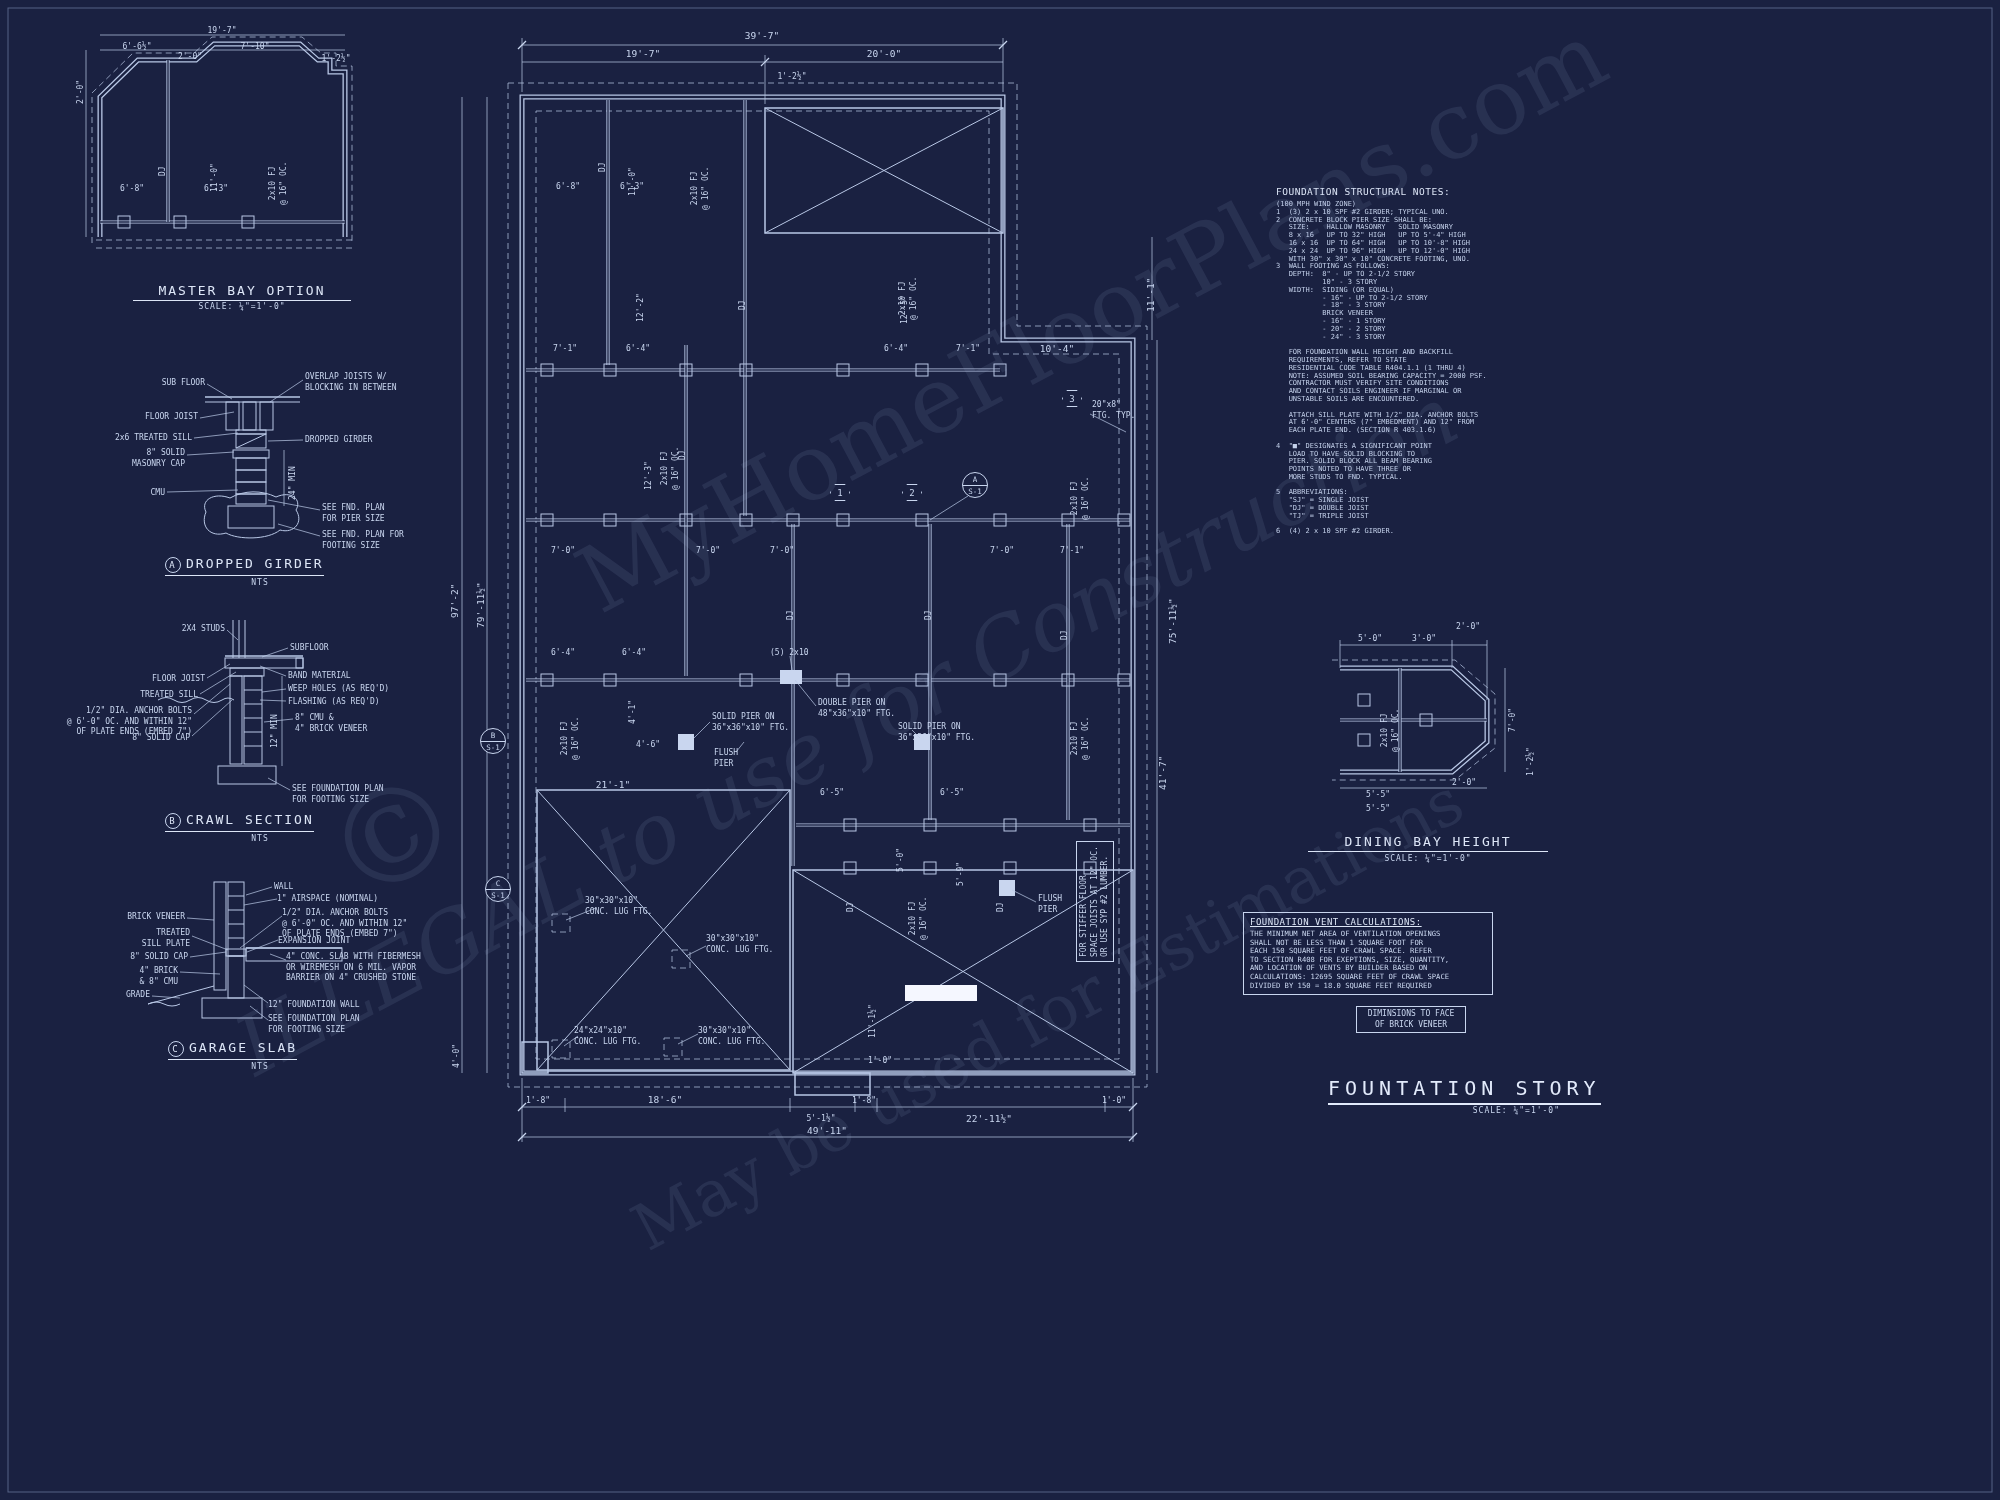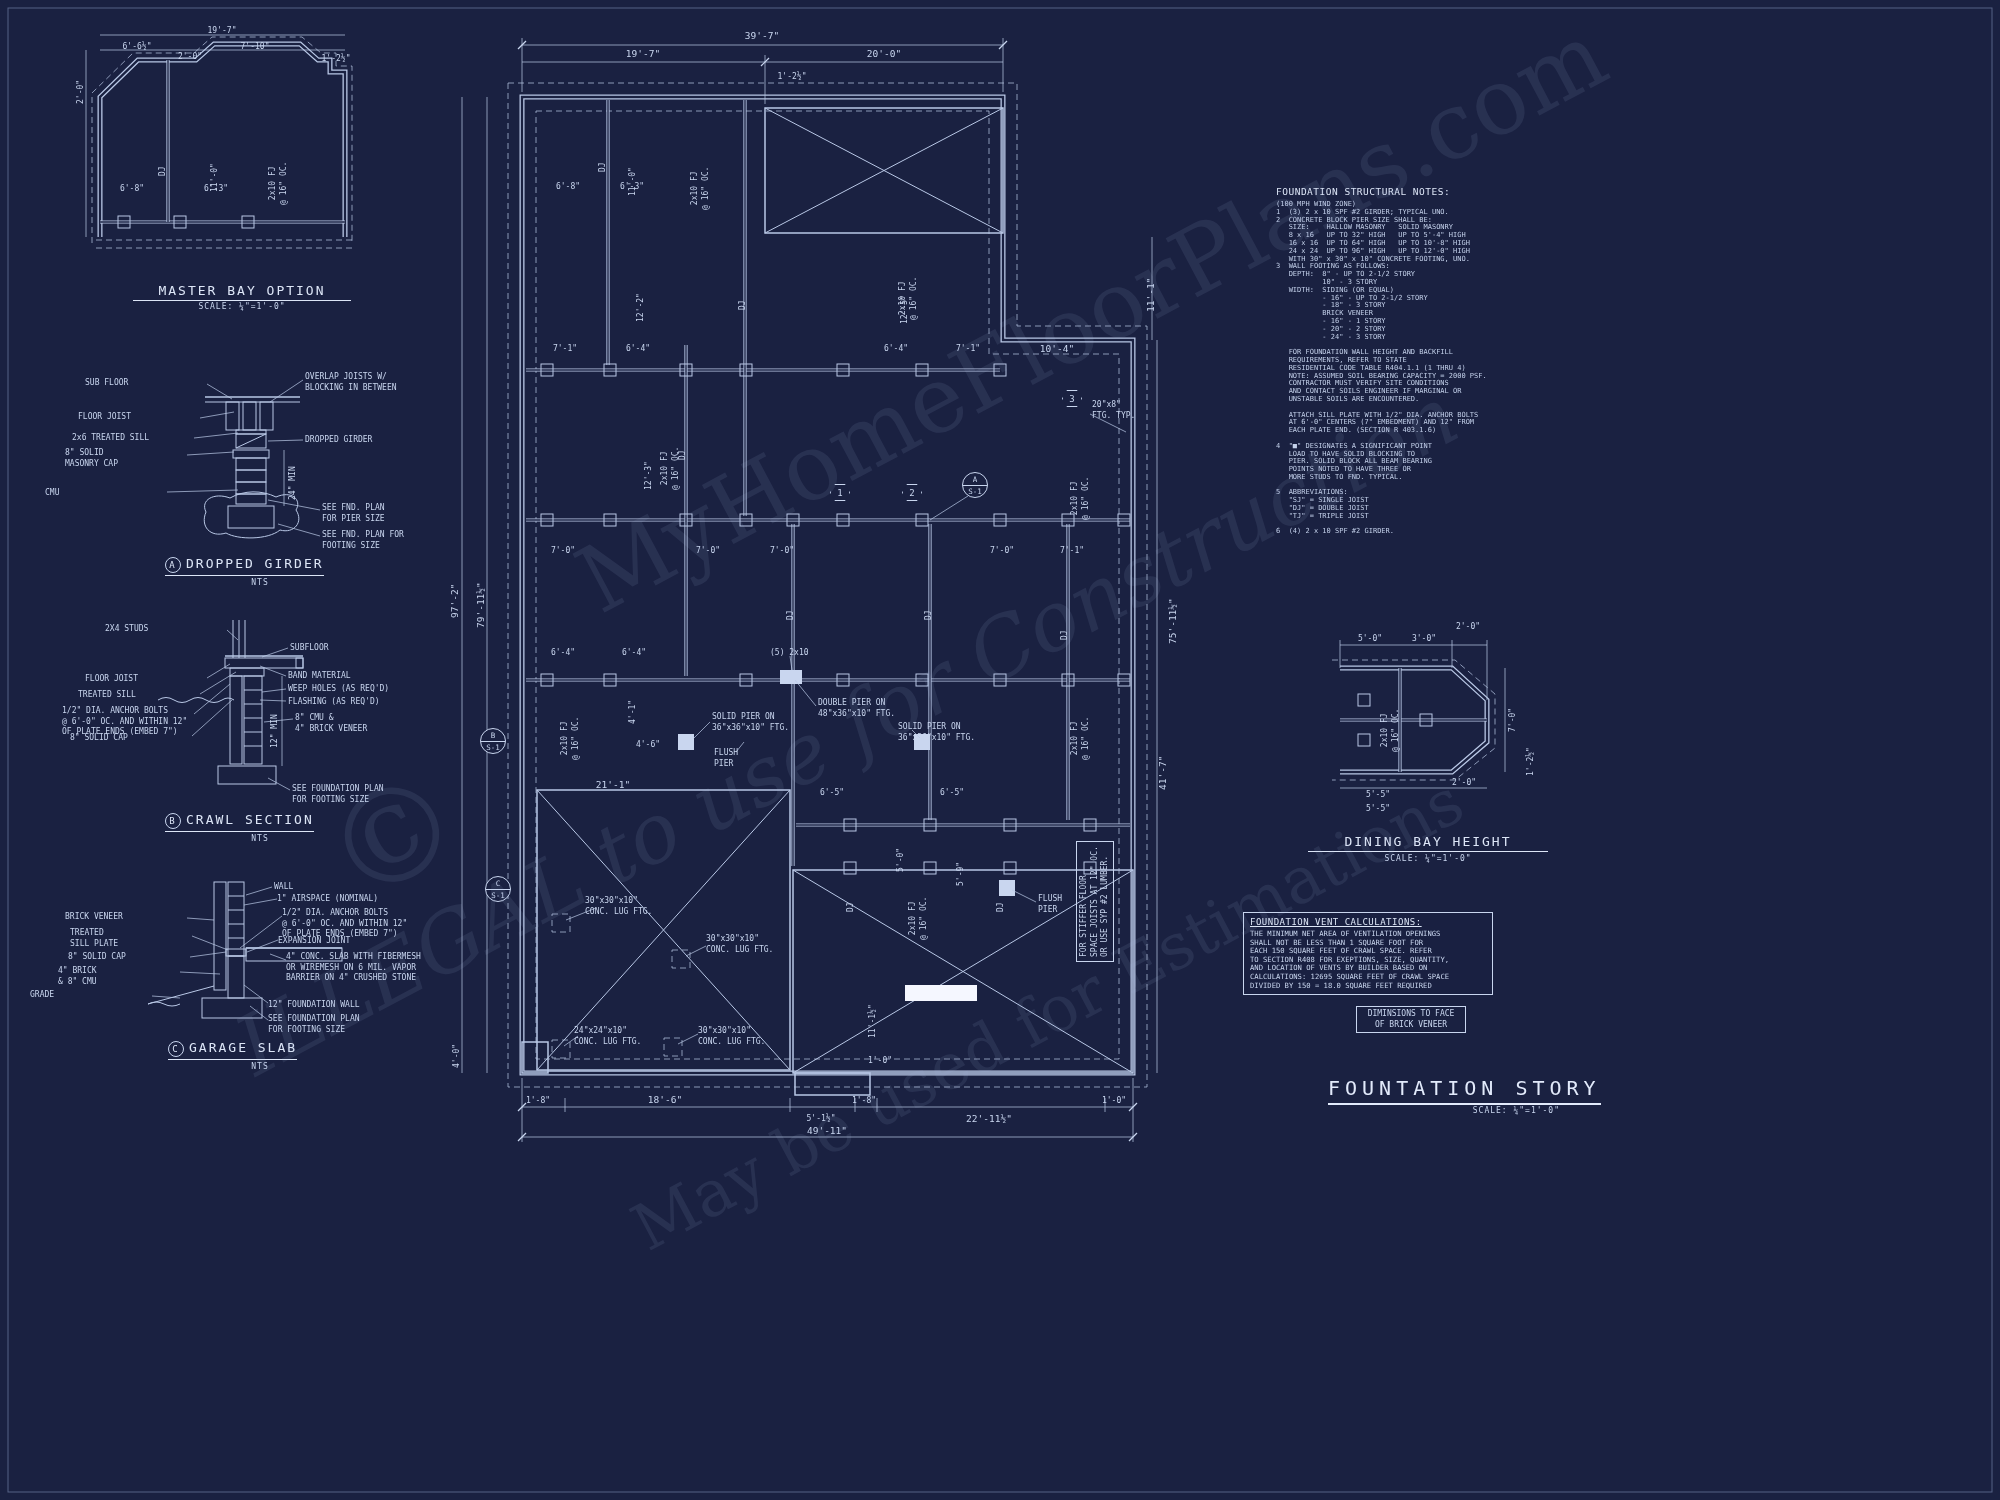--- a/index.html
+++ b/index.html
@@ -13,21 +13,21 @@
 .w2{stroke:#1a2141;stroke-width:2.4;fill:none}
 .g1{stroke:#b9c8e6;stroke-width:3.2;fill:none}
 .g2{stroke:#1a2141;stroke-width:1.4;fill:none}
 .dash{stroke:#b9c8e6;stroke-width:.9;stroke-dasharray:6 4;fill:none;opacity:.8}
 .pr{stroke:#b9c8e6;stroke-width:1;fill:none}
 .prf{fill:#c9d6ef;stroke:none}
 .dl{stroke:#b9c8e6;stroke-width:.8;fill:none;opacity:.9}
 .tk{stroke:#c9d6ef;stroke-width:1.2}
 .frame{stroke:#8fa3cc;stroke-width:1;fill:none;opacity:.5}
 .t{position:absolute;white-space:pre;font-size:9px;line-height:10.5px;color:#c9d6ef}
-.tc{text-align:center}.trr{text-align:left}
+.tc{text-align:center}.trr{text-align:right}
 .rot{transform:rotate(-90deg);transform-origin:0 0}
 .dim{font-size:9.5px}.sm{font-size:8px}
 .subscale{font-size:8px;letter-spacing:1px;text-align:center}
 .bigtitle{font-size:20px;letter-spacing:5px;color:#e2eafb;border-bottom:2px solid #e2eafb;padding-bottom:3px;white-space:nowrap}
 .bubble{display:inline-flex;width:16px;height:16px;border:1px solid #c9d6ef;border-radius:50%;align-items:center;justify-content:center;font-size:9px;margin-right:5px;vertical-align:middle}
 .dtitle{position:absolute;font-size:13px;letter-spacing:2px;color:#dde6f7;border-bottom:1.5px solid #dde6f7;padding-bottom:2px;white-space:nowrap}
 .sec{position:absolute;width:26px;height:26px;border:1.2px solid #c9d6ef;border-radius:50%;font-size:7.5px;text-align:center;background:#1a2141;line-height:1}
 .sec .top{border-bottom:1px solid #c9d6ef;height:13px;line-height:13px}
 .sec .bot{height:11px;line-height:11px}
 .hex{position:absolute;width:20px;height:17px;border:1px solid #c9d6ef;font-size:9px;display:flex;align-items:center;justify-content:center;background:#1a2141;clip-path:polygon(25% 0,75% 0,100% 50%,75% 100%,25% 100%,0 50%)}

